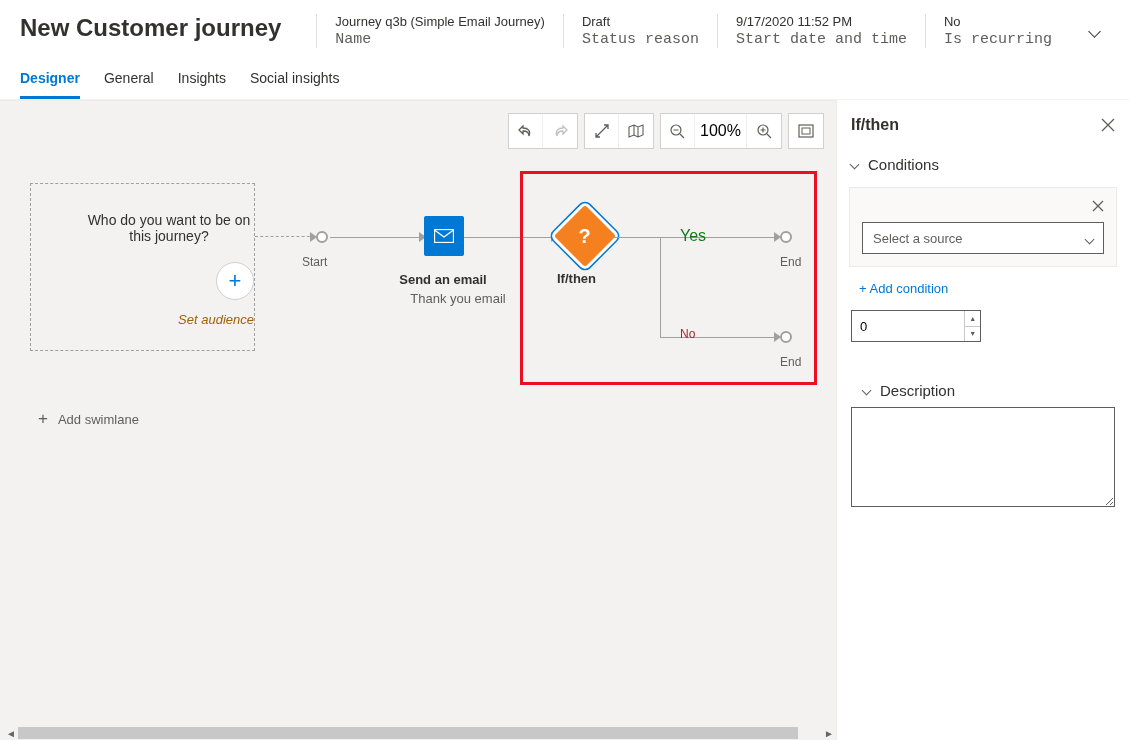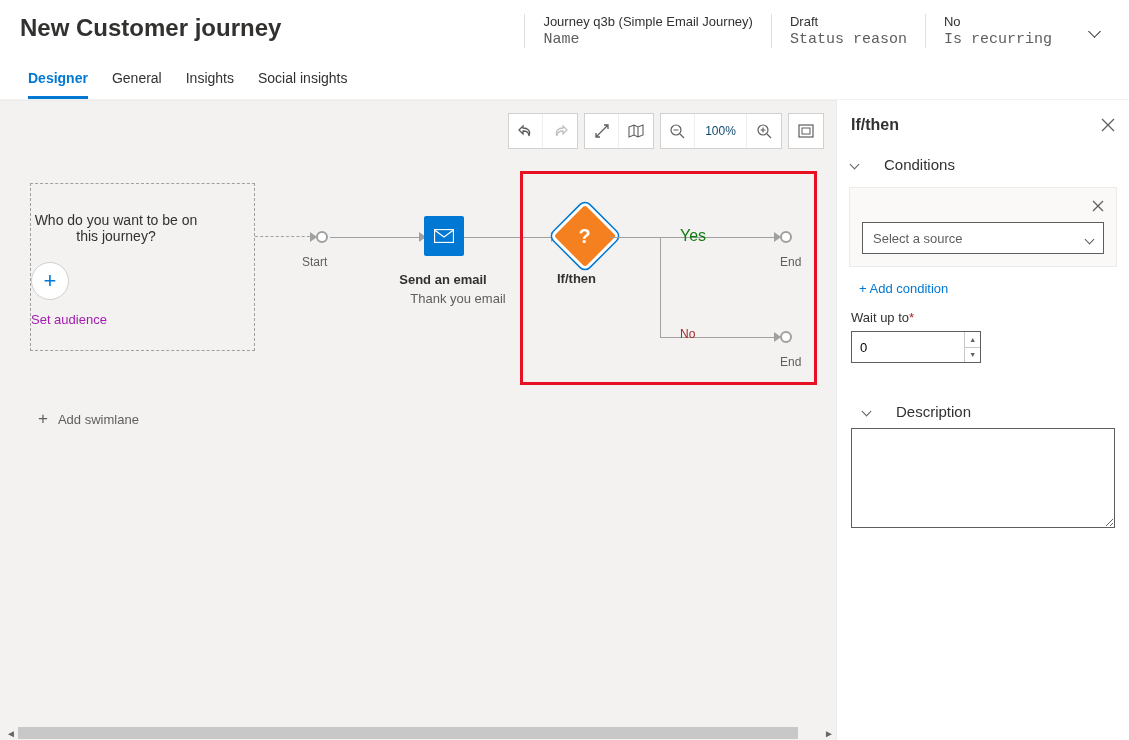--- a/index.html
+++ b/index.html
@@ -45,21 +45,20 @@
   .expand-chev {
     padding: 0 10px 0 20px;
     display:flex; align-items:center;
   }
 
   
   .tabs {
     display: flex;
     gap: 24px;
     padding: 14px 20px 0 20px;
-    margin-left: 8px;
   }
   .tab {
     font-size: 14px;
     padding-bottom: 10px;
     border-bottom: 3px solid transparent;
     cursor: pointer;
   }
   .tab.active {
     font-weight: 600;
     color: #0078d4;
@@ -94,50 +93,50 @@
     border: 1px solid #d0d0d0;
   }
   .tbtn {
     width: 34px; height: 34px;
     display: flex; align-items: center; justify-content: center;
     border-right: 1px solid #eee;
     cursor: pointer;
     color: #505050;
   }
   .tbtn:last-child { border-right: none; }
-  .tbtn.zoom-label { width: 52px; font-size: 12px; cursor: default; color:#0c4a6e;}
+  .tbtn.zoom-label { width: 52px; font-size: 16px; cursor: default; color:#000000;}
   .tbtn.disabled { color: #c0c0c0; cursor: default; }
 
   
   .canvas-inner {
     position: absolute;
     top: 0; left: 0; right: 0; bottom: 14px;
   }
 
   .dashed-box {
     position: absolute;
     left: 30px; top: 82px;
     width: 225px; height: 168px;
     border: 1px dashed #a0a0a0;
     display: flex;
     flex-direction: column;
-    align-items: flex-start;
+    align-items: flex-end;
     padding-top: 28px;
     text-align: center;
   }
   .dashed-box .prompt { font-size: 14px; width: 170px; }
   .plus-btn {
     width: 38px; height: 38px; border-radius: 50%;
     border: 1px solid #d0d0d0; background:#fff;
     display:flex;align-items:center;justify-content:center;
     margin: 18px 0 12px 0;
     color:#0078d4; font-size:22px; font-weight:300;
     cursor:pointer;
   }
-  .set-audience { color:#a21caf; font-size:13px; cursor:pointer; }
+  .set-audience { color:#a16207; font-size:13px; cursor:pointer;font-style:italic; }
 
   .start-dot {
     position:absolute;
     left:316px; top:130px;
     width:12px; height:12px; border-radius:50%;
     border:2px solid #a0a0a0; background:#fff;
   }
   .start-label {
     position:absolute; left:302px; top:154px; font-size:12px; color:#605e5c;
   }
@@ -272,21 +271,21 @@
     overflow-y:auto;
   }
   .panel-head {
     display:flex; align-items:center;
     padding: 16px 14px 14px 14px;
     font-size:16px; font-weight:600;
   }
   .panel-head .close { margin-left:auto; cursor:pointer; color:#605e5c; }
 
   .section-hdr {
-    display:flex; align-items:center; gap:26px;
+    display:flex; align-items:center; gap:10px;
     padding: 8px 14px;
     font-size:15px; font-weight:400;
     cursor:pointer;
   }
   .chev-down {
     display:inline-block;
     border: solid #605e5c;
     border-width: 0 1.5px 1.5px 0;
     padding: 3px;
     transform: rotate(45deg);
@@ -382,20 +381,24 @@
   <div class="meta-group">
     <div class="meta">
       <div class="value">Journey q3b (Simple Email Journey)</div>
       <div class="label">Name</div>
     </div>
     <div class="meta">
       <div class="value">Draft</div>
       <div class="label">Status reason</div>
     </div>
     <div class="meta">
+      <div class="value">9/17/2020 11:52 PM</div>
+      <div class="label">Start date and time</div>
+    </div>
+    <div class="meta">
       <div class="value">No</div>
       <div class="label">Is recurring</div>
     </div>
     <div class="expand-chev">
       <span class="chev-down big"></span>
     </div>
   </div>
 </div>
 
 <div class="tabs">
@@ -546,23 +549,20 @@
         </span>
       </div>
       <div class="select-source">
         <span>Select a source</span>
         <span class="sel-chev"><span class="chev-down"></span></span>
       </div>
     </div>
 
     <div class="add-cond">+ Add condition</div>
 
-    <div class="form-label">
-      <span>Wait up to</span><span class="req">*</span>
-    </div>
     <div class="form-row">
       <div class="numfield">
         <input type="text" value="0" style="">
         <div class="spin">
           <div>▲</div>
           <div>▼</div>
         </div>
       </div>
     </div>
 

